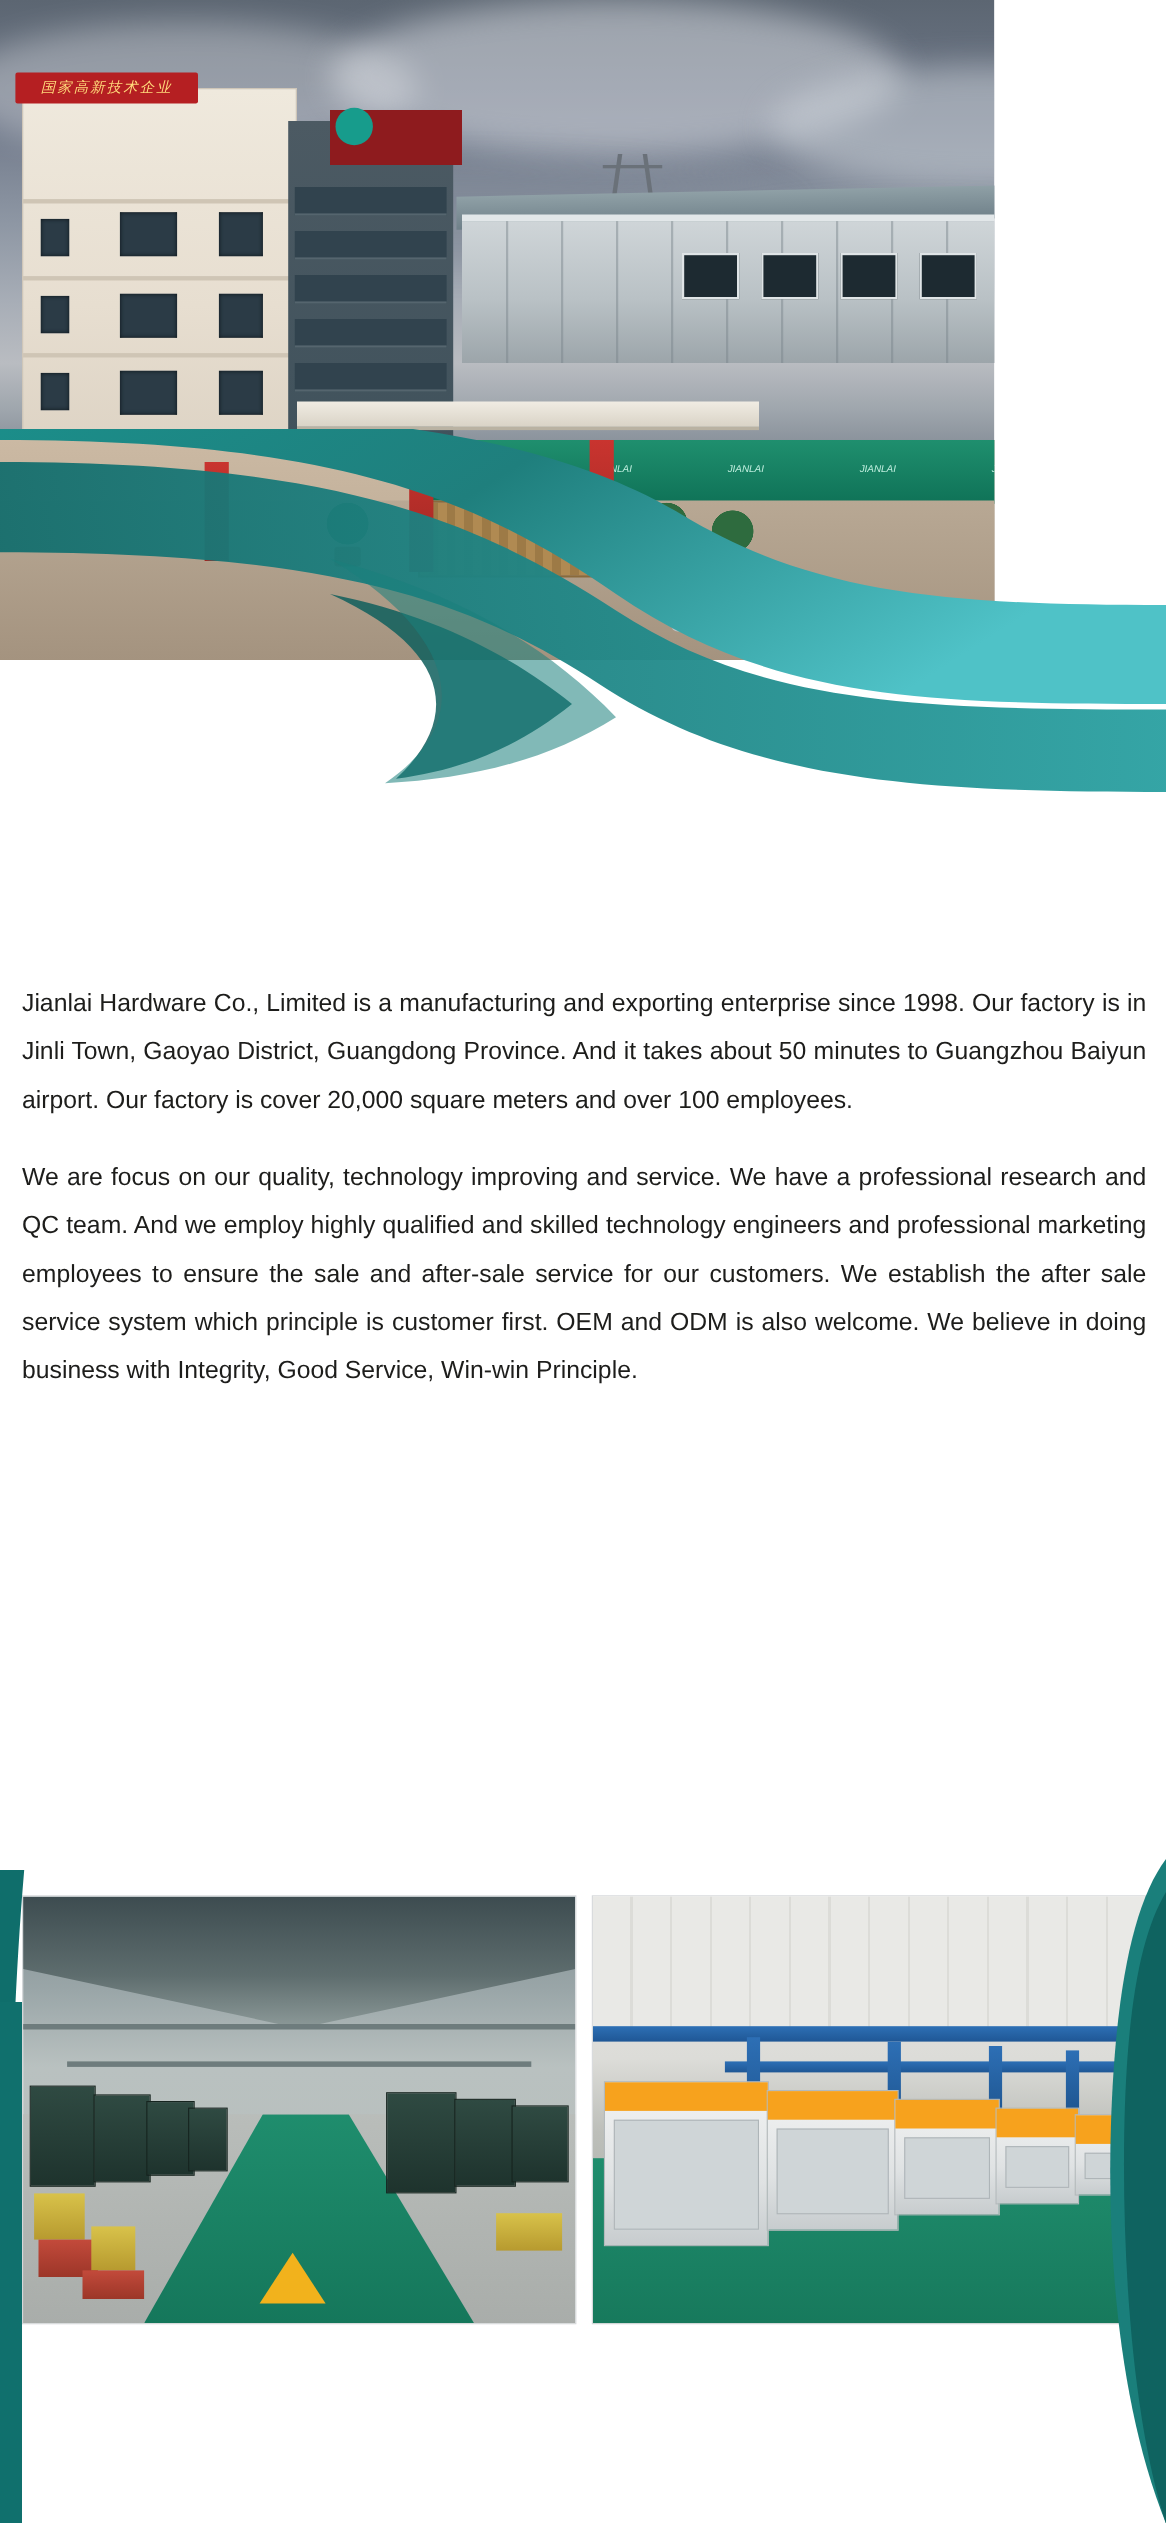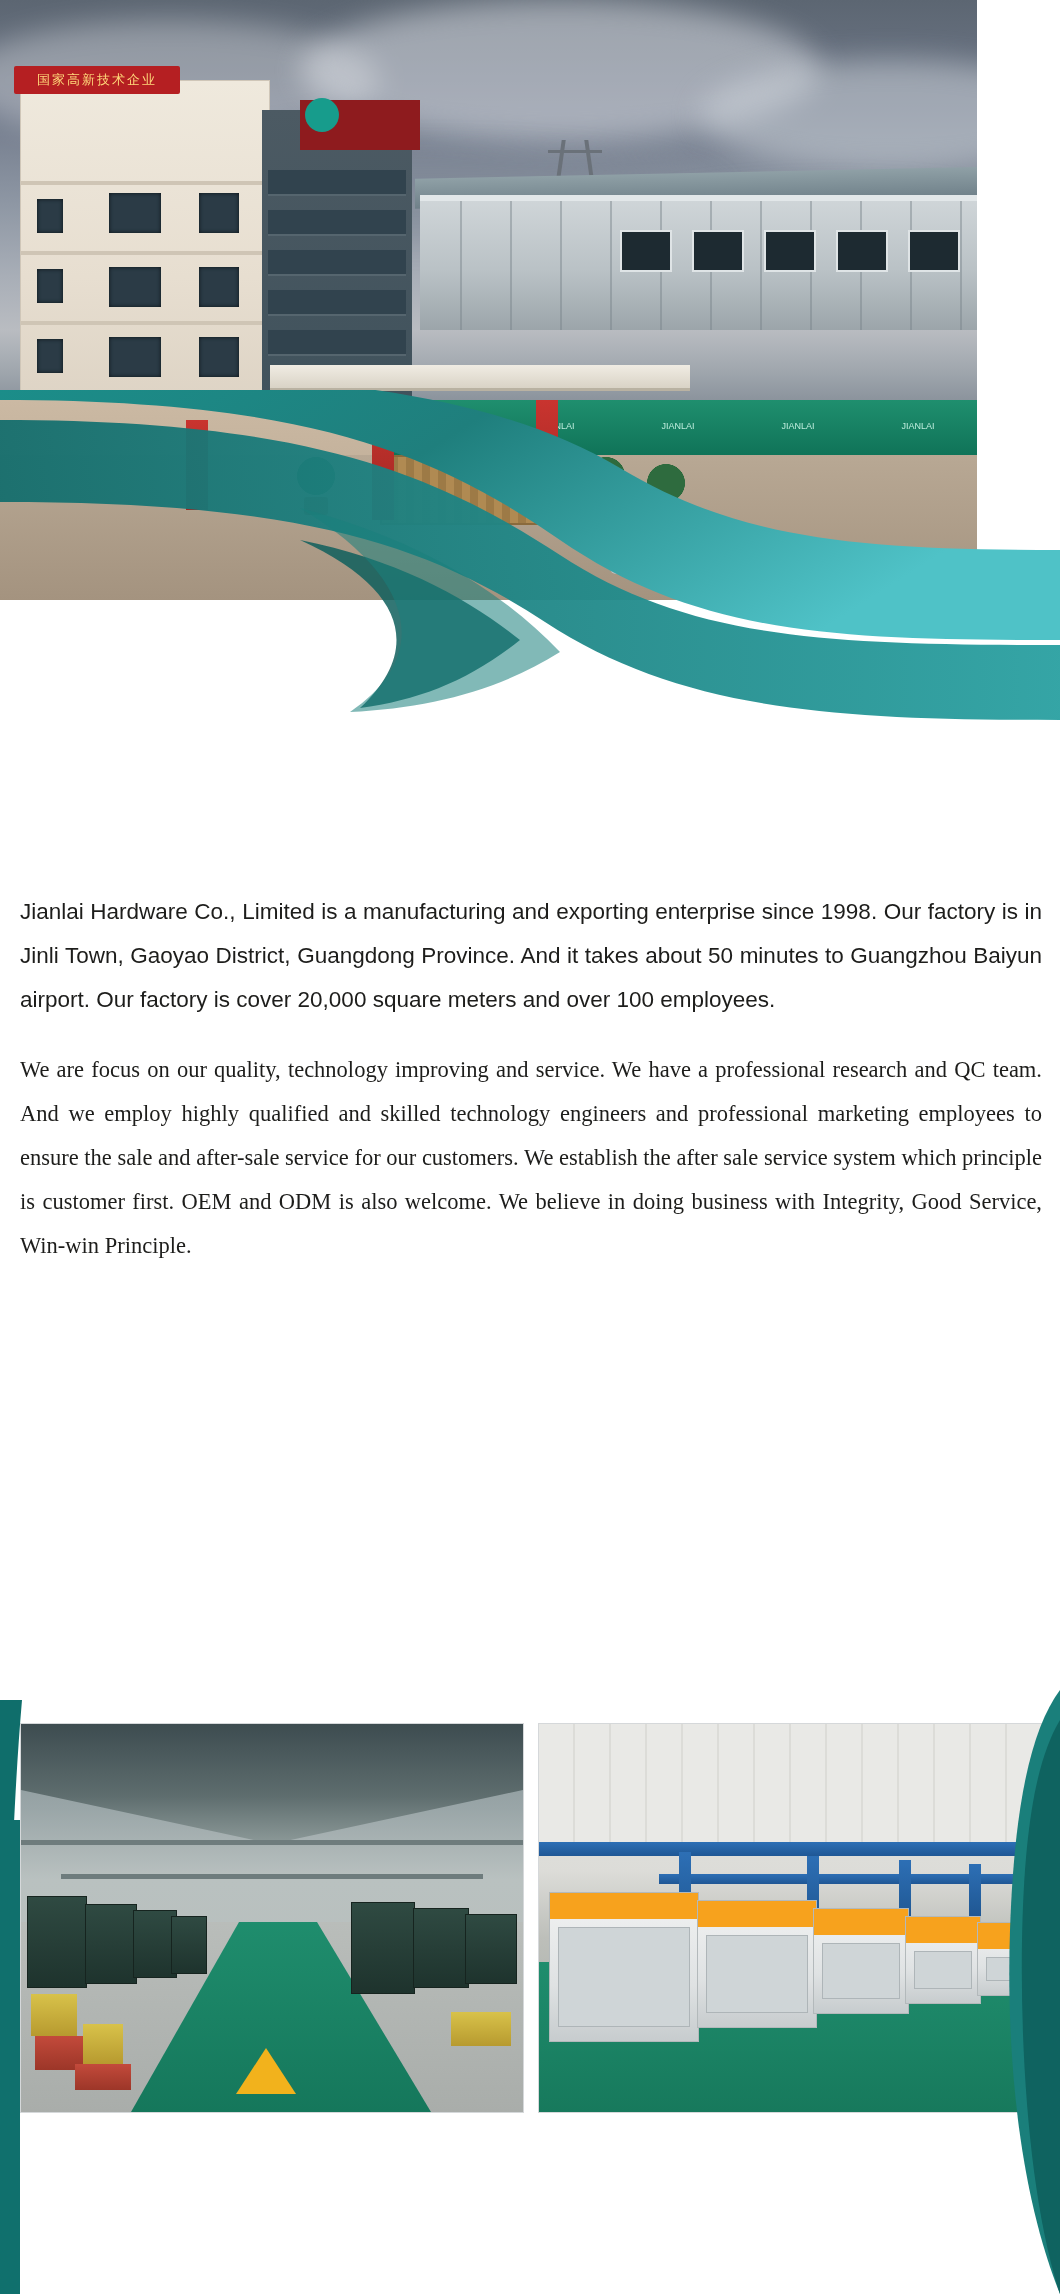--- a/index.html
+++ b/index.html
@@ -14,23 +14,24 @@
     width: 1060px;
     height: 2294px;
     overflow: hidden;
     background: #ffffff;
   }
 
   
   .hero {
     position: absolute;
     top: 0; left: 0;
-    width: 977px;
+    width: 904px;
     height: 600px;
     overflow: hidden;
+    font-style: italic;
   }
   .hero-sky {
     position: absolute; inset: 0;
     background:
       linear-gradient(180deg,#5c6672 0%, #70798a 18%, #8e97a4 34%, #a8aeb7 46%, #b9bcc1 55%, #9fa6ad 62%, #7d8691 70%);
   }
   .cloud {
     position: absolute;
     border-radius: 50%;
     background: rgba(255,255,255,0.30);
@@ -194,21 +195,21 @@
     width: 1022px;
   }
   .para {
     color: #1d1d1b;
     font-size: 22.5px;
     line-height: 44px;
     text-align: justify;
     text-justify: inter-word;
     margin-bottom: 26px;
   }
-  .para:last-child { margin-bottom: 0; font-family: Liberation Serif, serif; }
+  .para:last-child { margin-bottom: 0; }
 
   
   .photos {
     position:absolute;
     left: 20px;
     top: 1723px;
     width: 1022px;
     height: 390px;
     display: flex;
     gap: 14px;

